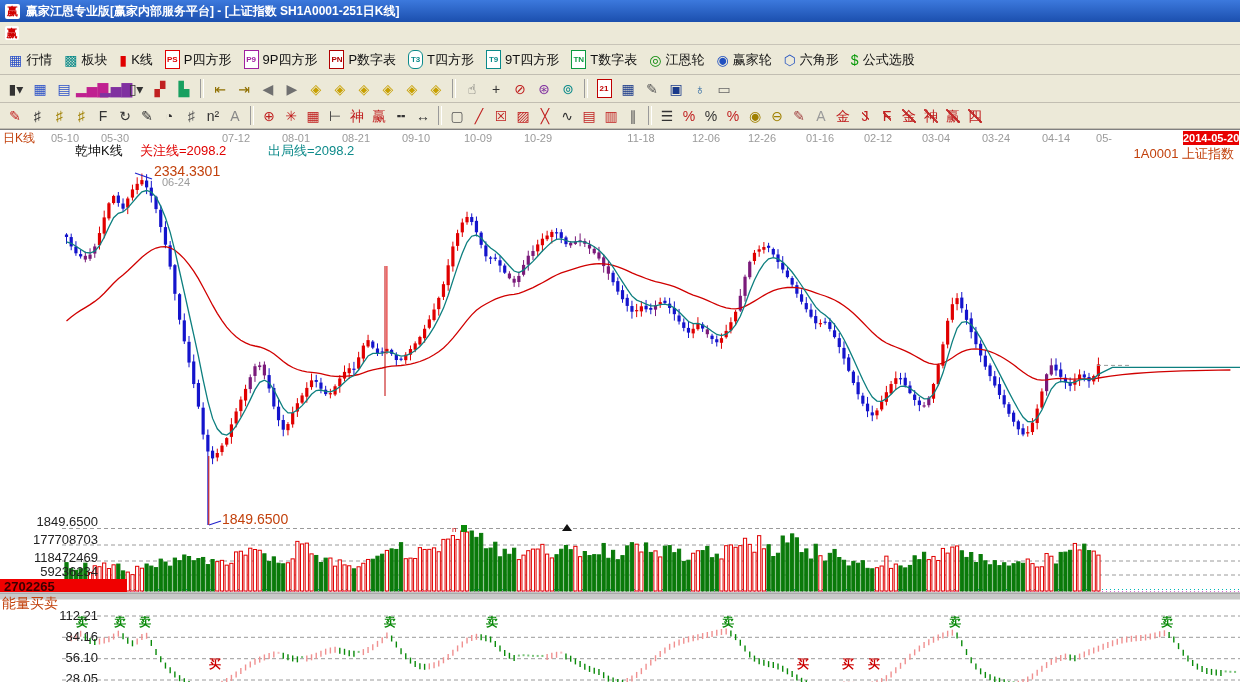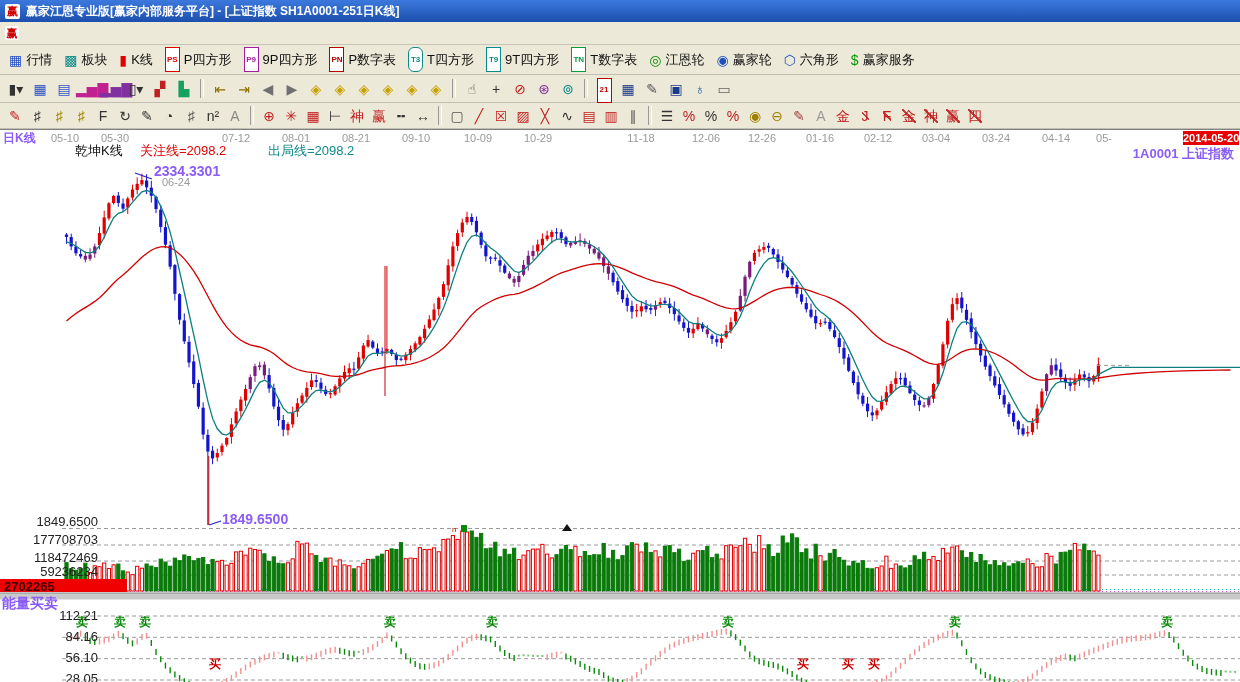--- a/index.html
+++ b/index.html
@@ -13,29 +13,29 @@
            font-size:13px;color:#111;padding:0 5px;gap:1px}
   .menu-item{padding:1px 9px}
   .toolbar{display:flex;align-items:center;background:#ece9d8;border-bottom:1px solid #c2beb2;padding:0 4px}
   #tb1{height:29px;gap:2px}
   #tb2{height:27px}
   #tb3{height:25px}
   .tbtn{display:flex;align-items:center;gap:4px;padding:1px 5px;font-size:13px;color:#111}
   .glyph{font-size:14px;line-height:1}
   .ibtn{width:24px;height:22px;display:grid;place-items:center;font-size:14px;line-height:1}
   #tb3 .ibtn{width:22px;height:20px;font-size:13px}
-  .badge{width:15px;height:25px;border:1px solid;font-size:8px;font-weight:bold;display:grid;
+  .badge{width:15px;height:19px;border:1px solid;font-size:8px;font-weight:bold;display:grid;
          place-items:center;background:#fff;box-sizing:border-box}
   .sep{width:2px;height:19px;border-left:1px solid #9a9a9a;border-right:1px solid #fff;margin:0 4px}
   .slash{background:linear-gradient(45deg,transparent 44%,rgba(192,32,32,.85) 44%,rgba(192,32,32,.85) 56%,transparent 56%)}
   .chart-region{position:relative;height:556px;background:#fff;border-top:1px solid #808080}
   .chart-region svg{position:absolute;left:0;top:0}
   .lbl{position:absolute;white-space:nowrap;line-height:1.1;font-size:13px}
   .date-lbl{position:absolute;top:2px;width:46px;margin-left:-23px;text-align:center;font-size:11px;color:#9a9a9a}
-  .blue{color:#8b5cf6;font-weight:bold}
+  .blue{color:#c2410c;font-weight:normal}
   .teal{color:#0d8a8a}
   .red{color:#e00000}
   .num{width:98px;left:0;text-align:right;color:#222}
   .cur-date{left:1183px;top:1px;width:56px;height:14px;background:#e80000;color:#fff;font-size:11px;
             font-weight:bold;text-align:center;line-height:14px}
   .vol-cur{left:0;top:449px;width:127px;height:13px;background:#f00000;color:#3a0000;font-size:13px;
            font-weight:bold;overflow:hidden;padding-left:4px;line-height:16px;box-sizing:border-box}
 </style>
 </head>
 <body>
@@ -92,21 +92,21 @@
       <span class="tbtn">
         <span class="glyph" style="color: rgb(32, 80, 192);">◉</span>
         <span>赢家轮</span>
       </span>
       <span class="tbtn">
         <span class="glyph" style="color: rgb(32, 80, 192);">⬡</span>
         <span>六角形</span>
       </span>
       <span class="tbtn">
         <span class="glyph" style="color: rgb(10, 154, 10);">$</span>
-        <span>赢家服务</span>
+        <span>公式选股</span>
       </span>
     </div>
   <div class="toolbar" id="tb2">
       <span class="ibtn">
         <span class="glyph" style="color: rgb(51, 51, 51);">▮▾</span>
       </span>
       <span class="ibtn">
         <span class="glyph" style="color: rgb(42, 80, 200);">▦</span>
       </span>
       <span class="ibtn">

